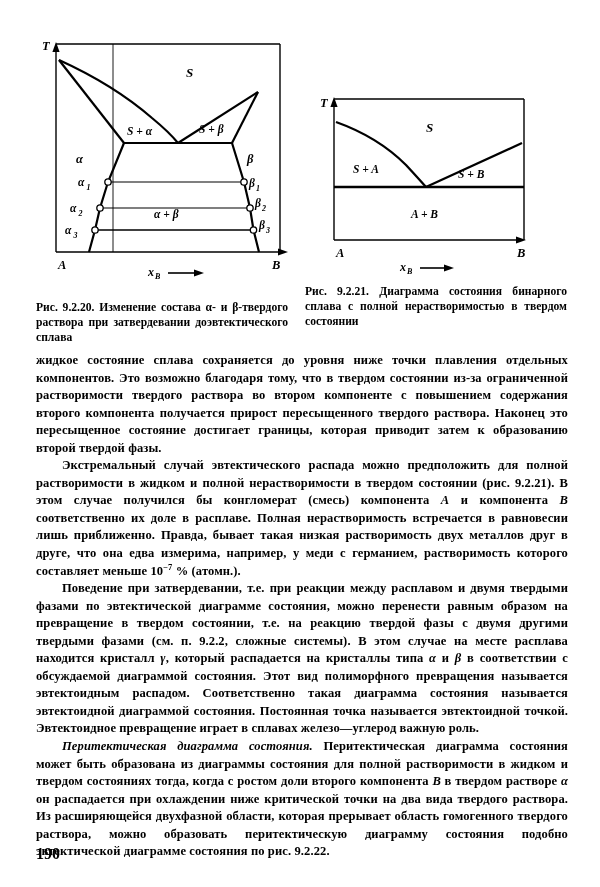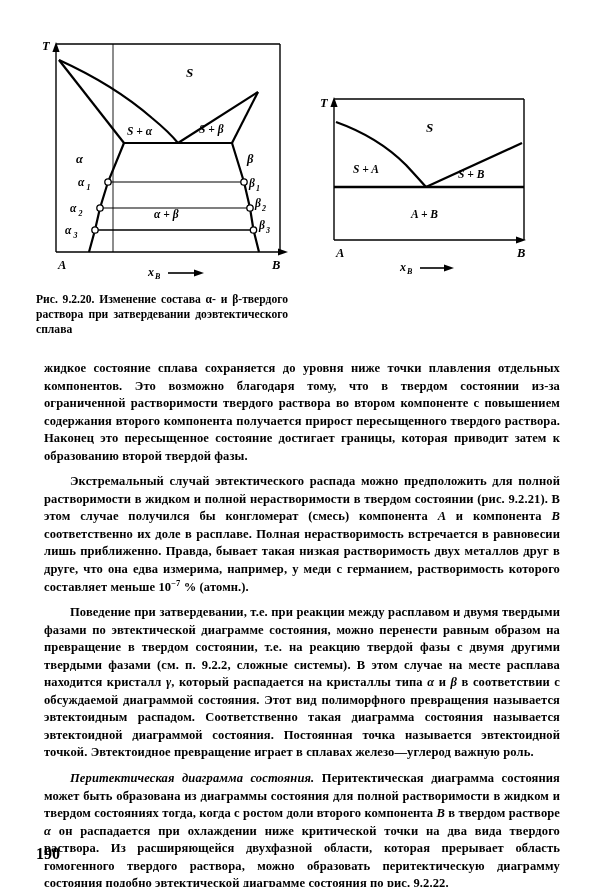--- a/index.html
+++ b/index.html
@@ -38,39 +38,39 @@
   .fig svg { display: block; }
 
   .caption {
     position: absolute;
     font-family: "Liberation Serif", "DejaVu Serif", serif;
     font-size: 11.6px;
     line-height: 15.2px;
     text-align: justify;
     font-weight: bold;
   }
-  #cap-left  { left: 36px;  top: 292px; width: 252px; }
+  #cap-left  { left: 36px;  top: 300px; width: 252px; }
   #cap-right { left: 305px; top: 284px; width: 262px; }
   .caption .num { font-weight: bold; }
   .caption .body { font-weight: bold; }
 
   
   .body-text {
     position: absolute;
     left: 36px;
     top: 352px;
     width: 532px;
     font-size: 12.55px;
     line-height: 17.55px;
     text-align: justify;
     font-weight: bold;
     letter-spacing: 0.1px;
   }
   .body-text p {
-    margin: 8px;
+    margin: 0;
     text-indent: 26px;
     text-align: justify;
   }
   .body-text p.noindent { text-indent: 0; }
   .body-text i { font-style: italic; }
   .body-text sup { font-size: 0.68em; vertical-align: super; line-height: 0; }
 
   .pagenum {
     position: absolute;
     left: 36px;
@@ -217,20 +217,24 @@
         <text class="lbl" x="150" y="93" font-size="11.5">S + B</text>
         <text class="lbl" x="103" y="133" font-size="11.5">A + B</text>
       </svg>
     </div>
 
     <div class="caption" id="cap-left">
       <span class="num">Рис. 9.2.20.</span>
       <span class="body">Изменение состава α- и β-твердого раствора при затвердевании доэвтектического сплава</span>
     </div>
 
+    <div class="caption" id="cap-right">
+      <span class="num">Рис. 9.2.21.</span>
+      <span class="body">Диаграмма состояния бинарного сплава с полной нерастворимостью в твердом состоянии</span>
+    </div>
   </div>
 
   <div class="body-text">
     <p class="noindent">жидкое состояние сплава сохраняется до уровня ниже точки плавления отдельных компонентов. Это возможно благодаря тому, что в твердом состоянии из-за ограниченной растворимости твердого раствора во втором компоненте с повышением содержания второго компонента получается прирост пересыщенного твердого раствора. Наконец это пересыщенное состояние достигает границы, которая приводит затем к образованию второй твердой фазы.</p>
     <p>Экстремальный случай эвтектического распада можно предположить для полной растворимости в жидком и полной нерастворимости в твердом состоянии (рис. 9.2.21). В этом случае получился бы конгломерат (смесь) компонента <i>A</i> и компонента <i>B</i> соответственно их доле в расплаве. Полная нерастворимость встречается в равновесии лишь приближенно. Правда, бывает такая низкая растворимость двух металлов друг в друге, что она едва измерима, например, у меди с германием, растворимость которого составляет меньше 10<sup>−7</sup> % (атомн.).</p>
     <p>Поведение при затвердевании, т.е. при реакции между расплавом и двумя твердыми фазами по эвтектической диаграмме состояния, можно перенести равным образом на превращение в твердом состоянии, т.е. на реакцию твердой фазы с двумя другими твердыми фазами (см. п. 9.2.2, сложные системы). В этом случае на месте расплава находится кристалл <i>γ</i>, который распадается на кристаллы типа <i>α</i> и <i>β</i> в соответствии с обсуждаемой диаграммой состояния. Этот вид полиморфного превращения называется эвтектоидным распадом. Соответственно такая диаграмма состояния называется эвтектоидной диаграммой состояния. Постоянная точка называется эвтектоидной точкой. Эвтектоидное превращение играет в сплавах железо—углерод важную роль.</p>
     <p><i>Перитектическая диаграмма состояния.</i> Перитектическая диаграмма состояния может быть образована из диаграммы состояния для полной растворимости в жидком и твердом состояниях тогда, когда с ростом доли второго компонента <i>B</i> в твердом растворе <i>α</i> он распадается при охлаждении ниже критической точки на два вида твердого раствора. Из расширяющейся двухфазной области, которая прерывает область гомогенного твердого раствора, можно образовать перитектическую диаграмму состояния подобно эвтектической диаграмме состояния по рис. 9.2.22.</p>
   </div>
 
   <div class="pagenum">190</div>

